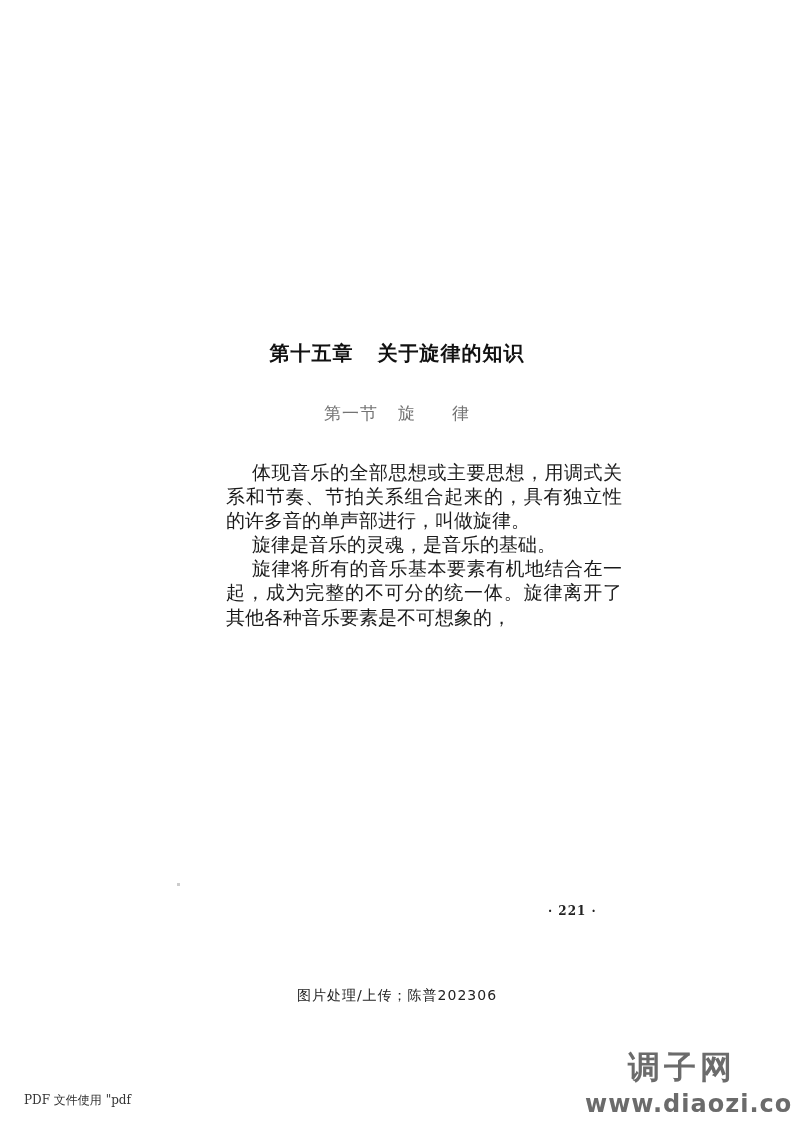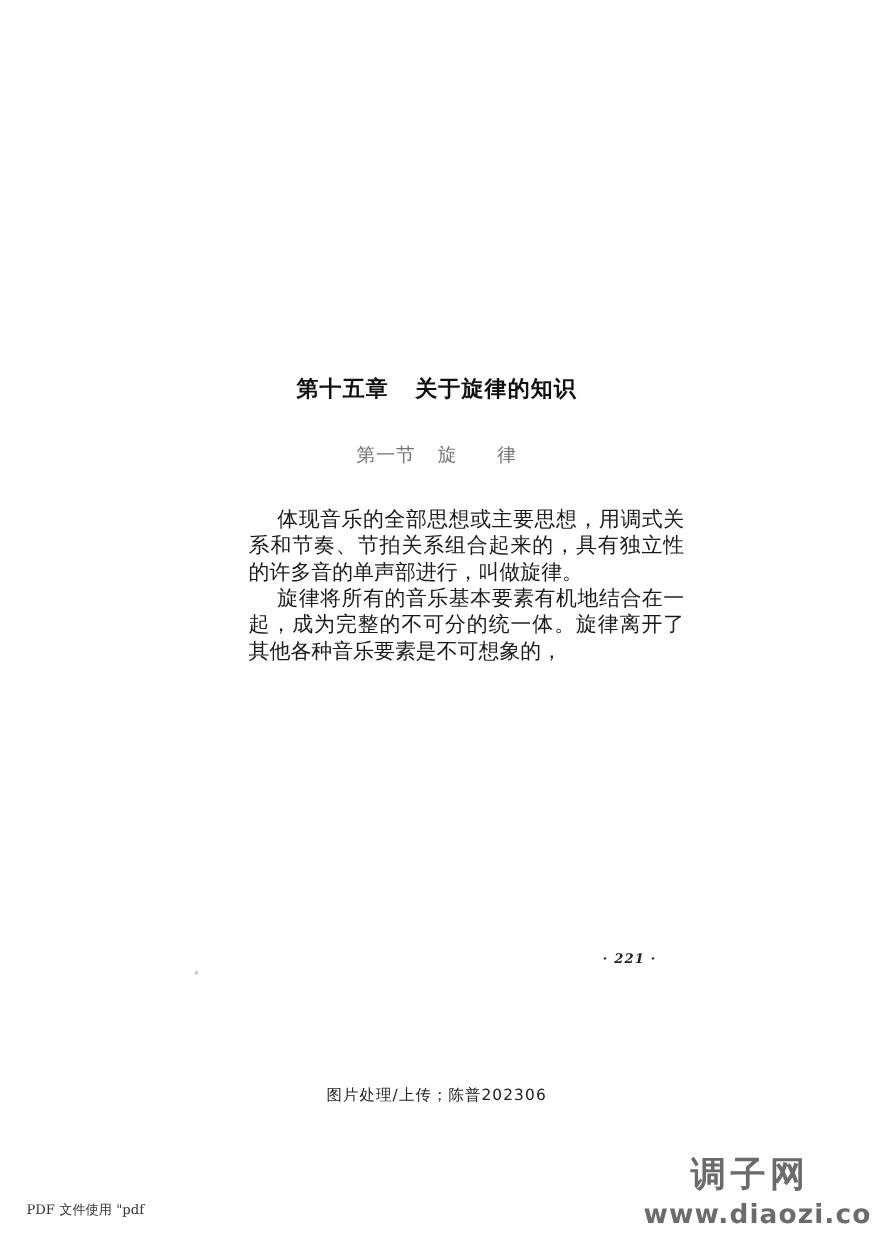--- a/index.html
+++ b/index.html
@@ -5,40 +5,41 @@
   html, body { margin:0; padding:0; background:#ffffff; }
   body { width:794px; height:1122px; position:relative; overflow:hidden; color:#111; font-family:"DejaVu Sans", sans-serif; }
   .chapter-title { position:absolute; left:0; width:794px; top:340px; text-align:center; font-size:20px; font-weight:bold; letter-spacing:1px; color:#111; }
   .chapter-title .gap { display:inline-block; width:24px; }
   .section-title { position:absolute; left:0; width:794px; top:402px; text-align:center; font-family:"DejaVu Serif", serif; font-size:17px; color:#737373; letter-spacing:1px; }
   .section-title .gap1 { display:inline-block; width:20px; }
   .section-title .gap2 { display:inline-block; width:36px; }
   .body-text { position:absolute; left:202px; width:396px; top:460px; font-size:19px; line-height:24.1px; color:#1a1a1a; text-align:justify;margin-left:24px; }
   .body-text p { margin:0; }
   .body-text p.indent { text-indent:26px; }
-  .page-number { position:absolute; left:548px; top:864px; font-family:"DejaVu Serif", serif; font-style:italic; font-weight:bold; font-size:12px; color:#222; letter-spacing:1px;text-align:center; }
+  .page-number { position:absolute; left:548px; top:904px; font-family:"DejaVu Serif", serif; font-weight:bold; font-size:12px; color:#222; letter-spacing:1px;text-align:center; }
   .credit { position:absolute; left:0; width:794px; top:976px; text-align:center; font-size:14px; color:#222; letter-spacing:1px;margin-top:11px; }
   .watermark-cn { position:absolute; left:628px; top:1046px; font-size:32px; font-weight:bold; color:#6b6b6b; letter-spacing:4px; }
   .watermark-url { position:absolute; left:585px; top:1090px; font-size:24px; font-weight:bold; color:#6b6b6b; letter-spacing:1px; }
   .pdf-note { position:absolute; left:24px; top:1092px; font-family:"DejaVu Serif", serif; font-size:12px; color:#333; }
   .speck { position:absolute; left:177px; top:883px; width:3px; height:3px; background:#ccc; }
 </style>
 </head>
 <body>
 
 <div class="chapter-title">
   <span>第十五章</span><span class="gap"></span><span>关于旋律的知识</span>
 </div>
 
 <div class="section-title">
   <span>第一节</span><span class="gap1"></span><span>旋</span><span class="gap2"></span><span>律</span>
 </div>
 
 <div class="body-text">
   <p class="indent">体现音乐的全部思想或主要思想，用调式关系和节奏、节拍关系组合起来的，具有独立性的许多音的单声部进行，叫做旋律。</p>
+  <p class="indent">旋律是音乐的灵魂，是音乐的基础。</p>
   <p class="indent">旋律将所有的音乐基本要素有机地结合在一起，成为完整的不可分的统一体。旋律离开了其他各种音乐要素是不可想象的，</p>
 </div>
 
 <div class="page-number">· 221 ·</div>
 
 <div class="speck"></div>
 
 <div class="credit">图片处理/上传；陈普202306</div>
 
 <div class="watermark-cn">调子网</div>

